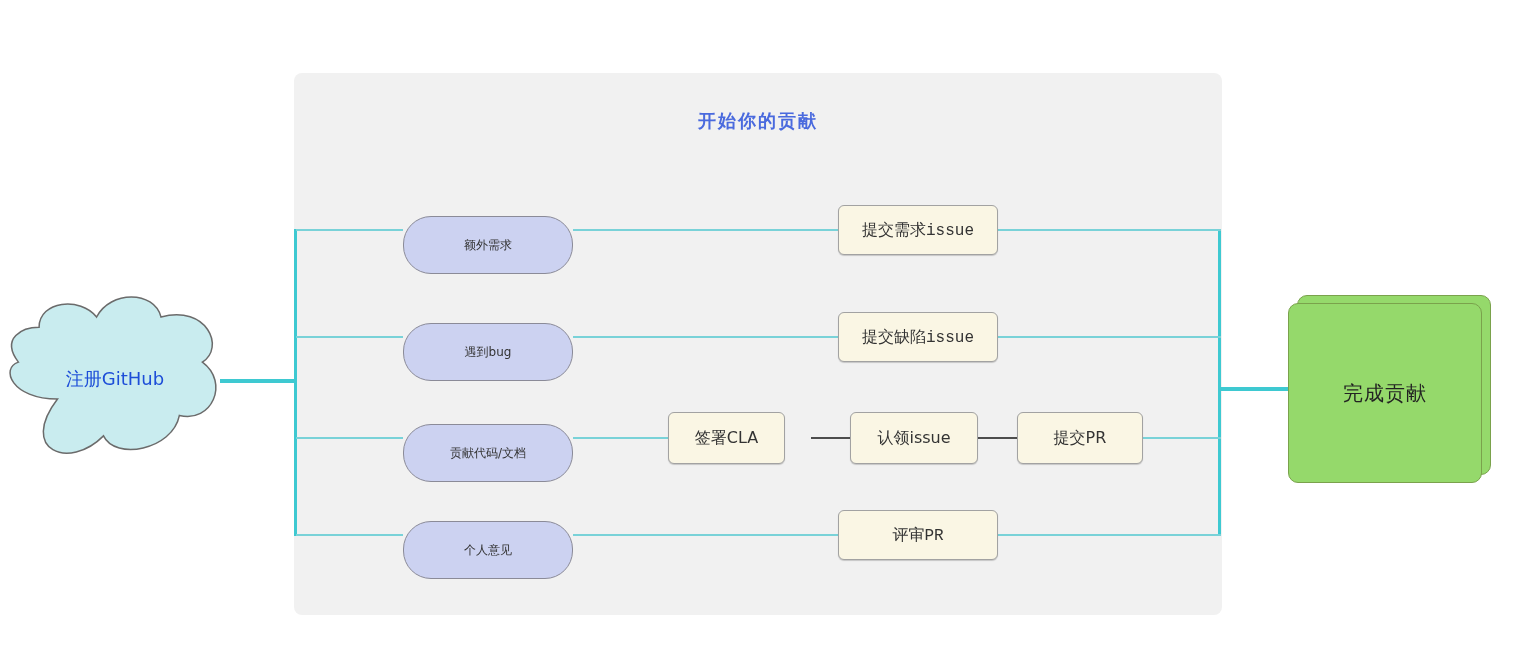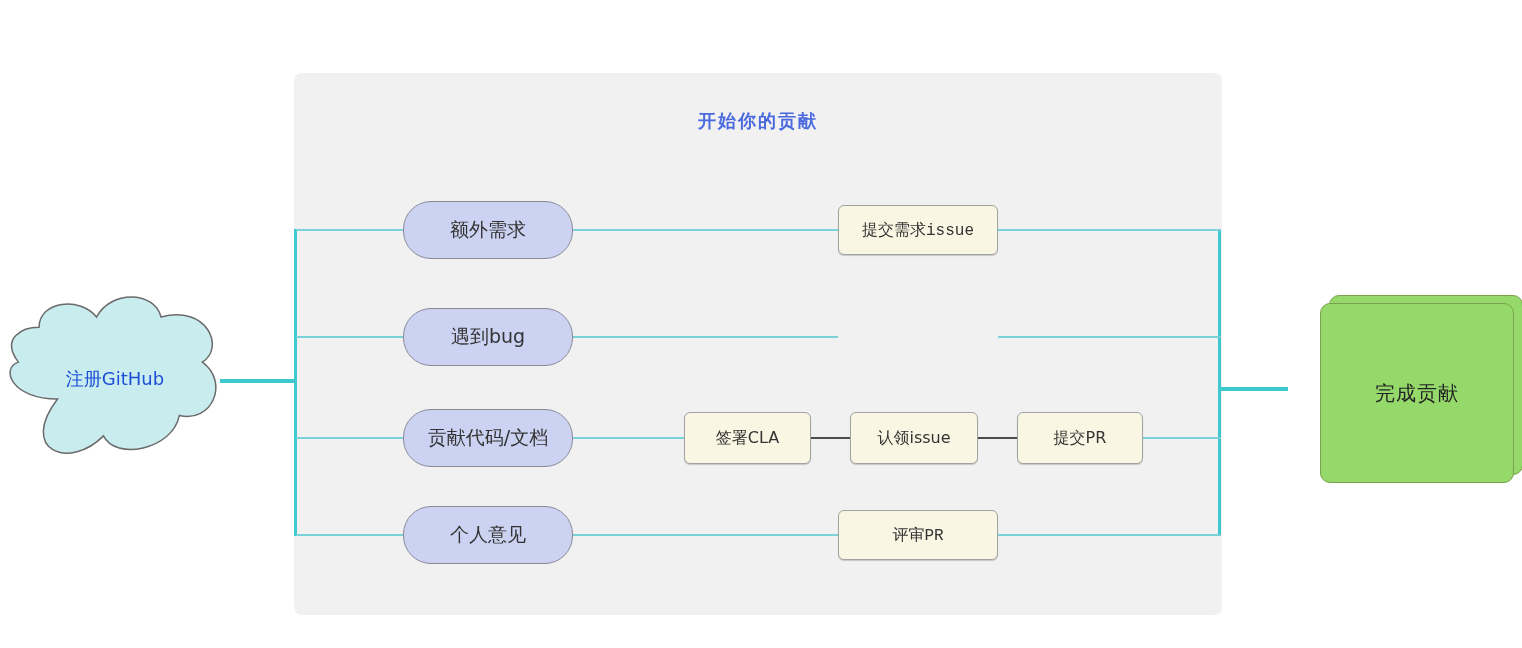--- a/index.html
+++ b/index.html
@@ -19,42 +19,42 @@
   
   .edge { position:absolute; }
   .teal-thick { background:#3ec9d1; }
   .teal-thin  { background:#79d2d8; }
   .dark-line  { background:#4d4d4d; }
   
   .branch-node {
     position:absolute; left:403px; width:170px; height:58px; box-sizing:border-box;
     background:#ccd2f1; border:1px solid #8b8b98; border-radius:28px;
     display:flex; align-items:center; justify-content:center;
-    font-size:19px; color:#333333;
+    font-size:12px; color:#333333;margin-top:15px;
   }
   .step-node {
     position:absolute; box-sizing:border-box;
     background:#faf6e4; border:1px solid #a2a2a2; border-radius:6px;
     box-shadow:0 1px 1px rgba(0,0,0,0.18);
     display:flex; align-items:center; justify-content:center;
     font-size:16px; color:#333333;
   }
   .wide-step { left:838px; width:160px; height:50px;font-family:Liberation Mono, monospace; }
   
   .cloud-wrap { position:absolute; left:0px; top:276px; width:230px; height:205px; }
   .cloud-label {
     position:absolute; left:0; top:0; width:100%; height:100%;
     display:flex; align-items:center; justify-content:center;
     font-size:18px; color:#1d4ed8;
   }
   
   .end-node { position:absolute; left:1288px; top:295px; width:204px; height:190px; }
   .end-layer {
     position:absolute; width:194px; height:180px; box-sizing:border-box;
-    background:#95d96b; border:1.5px solid #7aa24c; border-radius:10px;margin-left:32px;
+    background:#95d96b; border:1.5px solid #7aa24c; border-radius:10px;
   }
   .end-back  { left:9px; top:0; }
   .end-front {
     left:0; top:8px; display:flex; align-items:center; justify-content:center;
     font-size:20px; color:#222222; letter-spacing:1px;
   }
 </style>
 </head>
 <body>
 
@@ -110,21 +110,24 @@
   <div class="branch-node" style="top:506px">
     <span>个人意见</span>
   </div>
   <div class="branch-node" style="top:409px">
     <span>贡献代码/文档</span>
   </div>
 
   <div class="step-node wide-step" style="top:205px">
     <span>提交需求issue</span>
   </div>
-  <div class="step-node" style="left:684px;top:412px;width:127px;height:52px">
+  <div class="step-node wide-step" style="top:312px">
+    <span>提交缺陷issue</span>
+  </div>
+  <div class="step-node" style="left:668px;top:412px;width:117px;height:52px">
     <span>签署CLA</span>
   </div>
   <div class="step-node" style="left:850px;top:412px;width:128px;height:52px">
     <span>认领issue</span>
   </div>
   <div class="step-node" style="left:1017px;top:412px;width:126px;height:52px">
     <span>提交PR</span>
   </div>
   <div class="step-node wide-step" style="top:510px">
     <span>评审PR</span>

